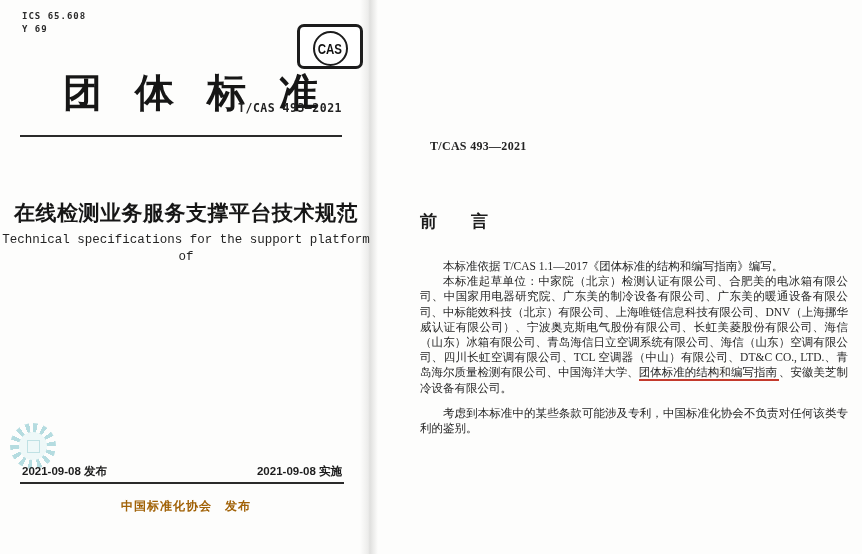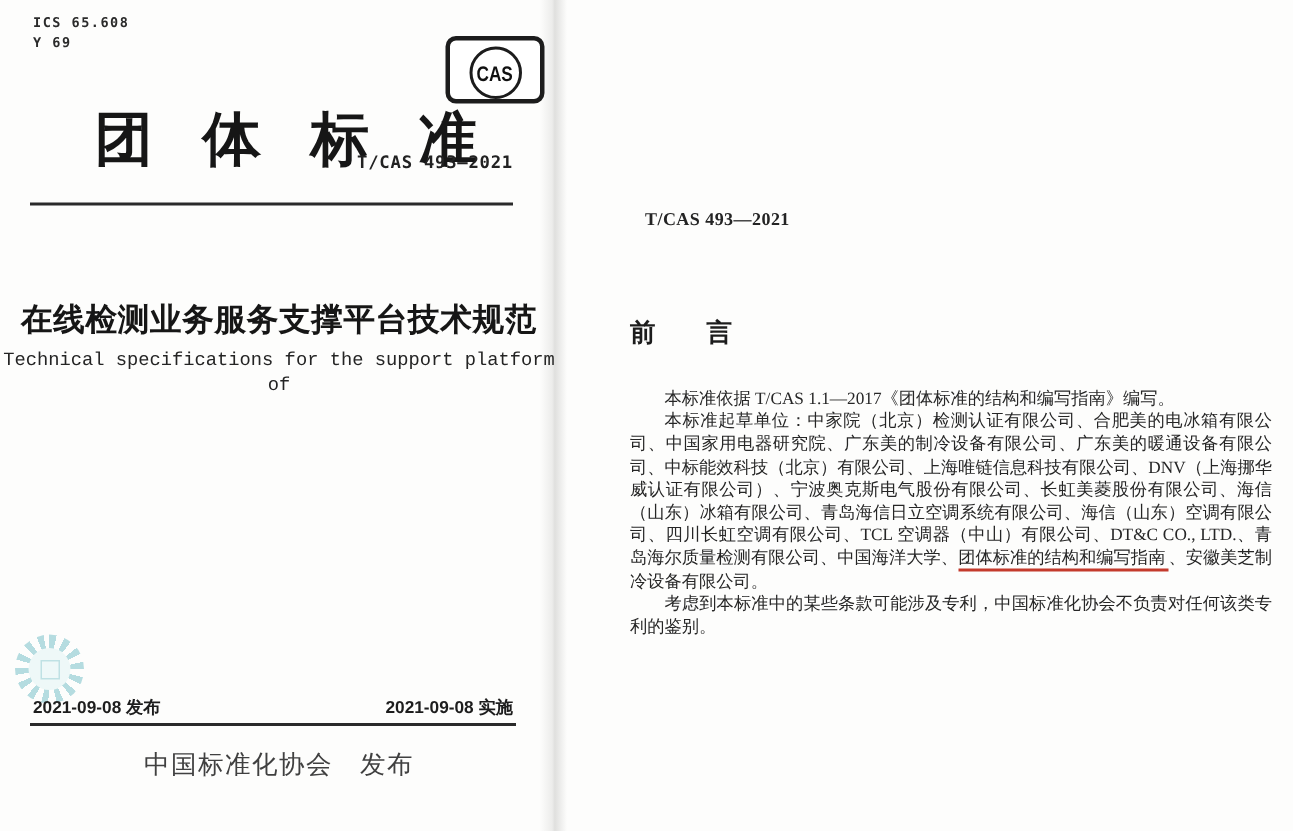--- a/index.html
+++ b/index.html
@@ -86,21 +86,21 @@
     font-size:11.5px; font-weight:700; color:#1d1d1d;
   }
   .cover-rule-bottom {
     position:absolute; left:20px; top:482px; width:324px; height:2px;
     background:#2a2a2a;
   }
   .publisher-line {
     position:absolute; left:0; top:498px; width:372px;
     text-align:center;
     font-family:"Liberation Sans", sans-serif;
-    font-size:17px; font-weight:400; color:#404040; letter-spacing:1px;
+    font-size:12px; font-weight:700; color:#a16207; letter-spacing:1px;
   }
 
   
   .fw-header-no {
     position:absolute; left:55px; top:139px;
     font-family:"Liberation Serif", serif;
     font-size:12px; font-weight:700; color:#242424; letter-spacing:0.3px;
   }
   .fw-title {
     position:absolute; left:45px; top:210px; width:427px;
@@ -108,21 +108,21 @@
     font-family:"Liberation Sans", sans-serif;
     font-size:17px; font-weight:700; color:#1c1c1c;
   }
   .fw-body {
     position:absolute; left:45px; top:259px; width:428px;
     font-family:"Liberation Serif", serif;
     font-size:11.5px; line-height:15.2px; color:#262626;
     text-align:justify;
   }
   .fw-body p { text-indent:2em; margin:0; }
-  .fw-body p.gap-top { }
+  .fw-body p.gap-top { margin-top:10px; }
   .red-underline {
     border-bottom:2.5px solid #c43a2c;
     padding-bottom:0.5px; padding-right:2px;
   }
 </style>
 </head>
 <body>
 
 <div class="page page-left">
 

